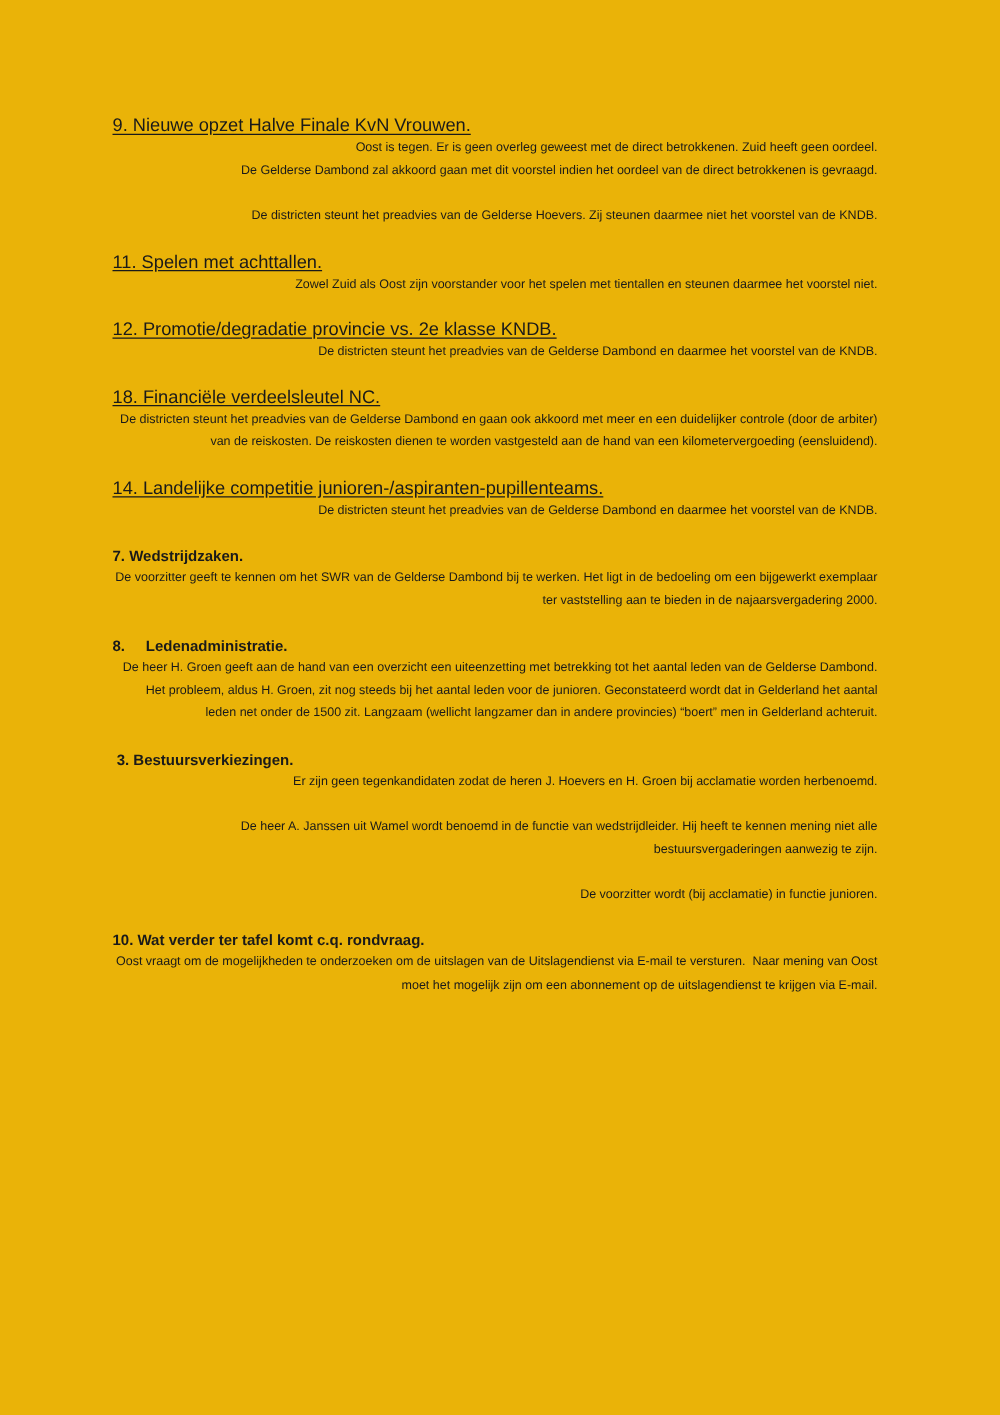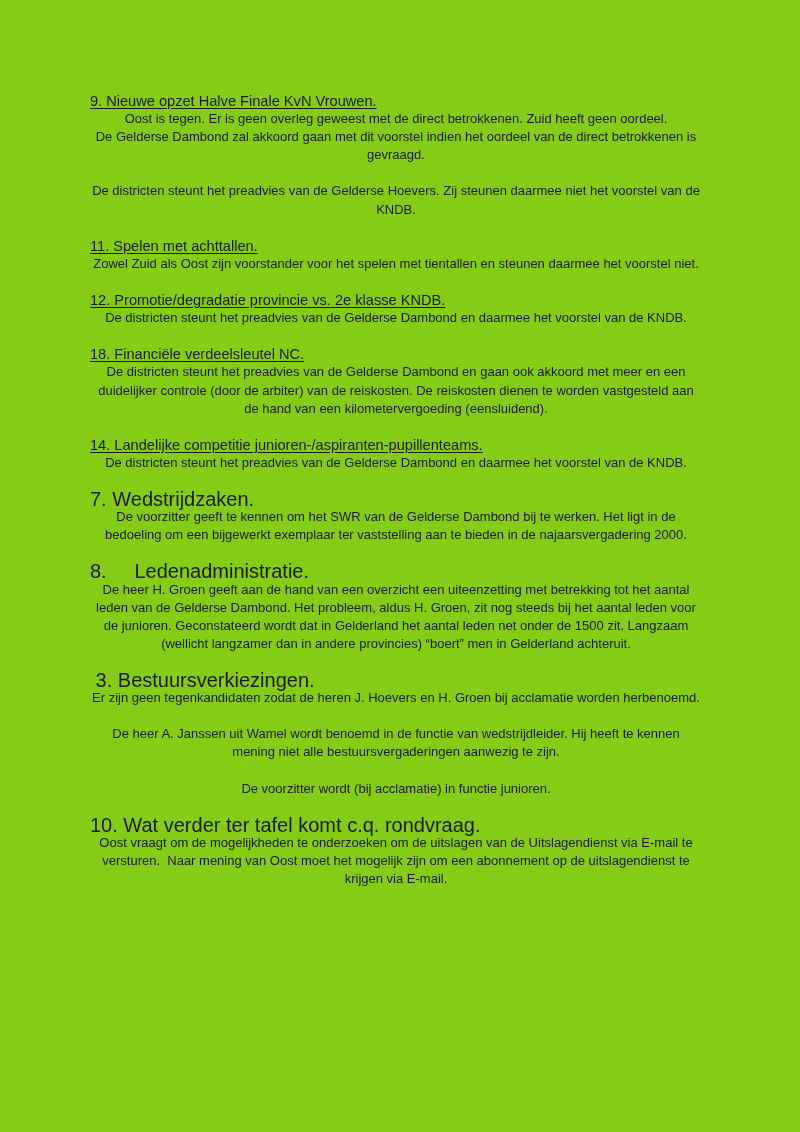--- a/index.html
+++ b/index.html
@@ -11,51 +11,51 @@
     width: 800px;
     height: 1132px;
     font-family: "Liberation Sans", sans-serif;
     color: #1a1a1a;
     overflow: hidden;
   }
   .page {
     position: relative;
     width: 800px;
     height: 1132px;
-    background: #84cc16;
+    background: #eab308;
     box-sizing: border-box;
   }
   .doc-body {
     position: absolute;
     left: 90px;
     top: 92px;
     width: 612px;
   }
   .heading-underlined {
     font-size: 14.6px;
     line-height: 18.1px;
     font-weight: normal;
     text-decoration: underline;
     text-underline-offset: 2px;
     display: inline-block;
     margin: 0;
     white-space: pre;
   }
   .heading-bold {
-    font-size: 20px;
+    font-size: 12px;
     line-height: 18.1px;
-    font-weight: normal;
+    font-weight: bold;
     margin: 0;
     white-space: pre;
   }
   .para {
-    font-size: 13px;
+    font-size: 10px;
     line-height: 18.1px;
     margin: 0;
-    text-align: center;
+    text-align: right;
     white-space: pre-wrap;
   }
   .para b, .strong {
     font-weight: normal;
   }
   .gap-sm { height: 18.1px; }
   .sec { margin: 0; padding: 0; }
 </style>
 </head>
 <body>

